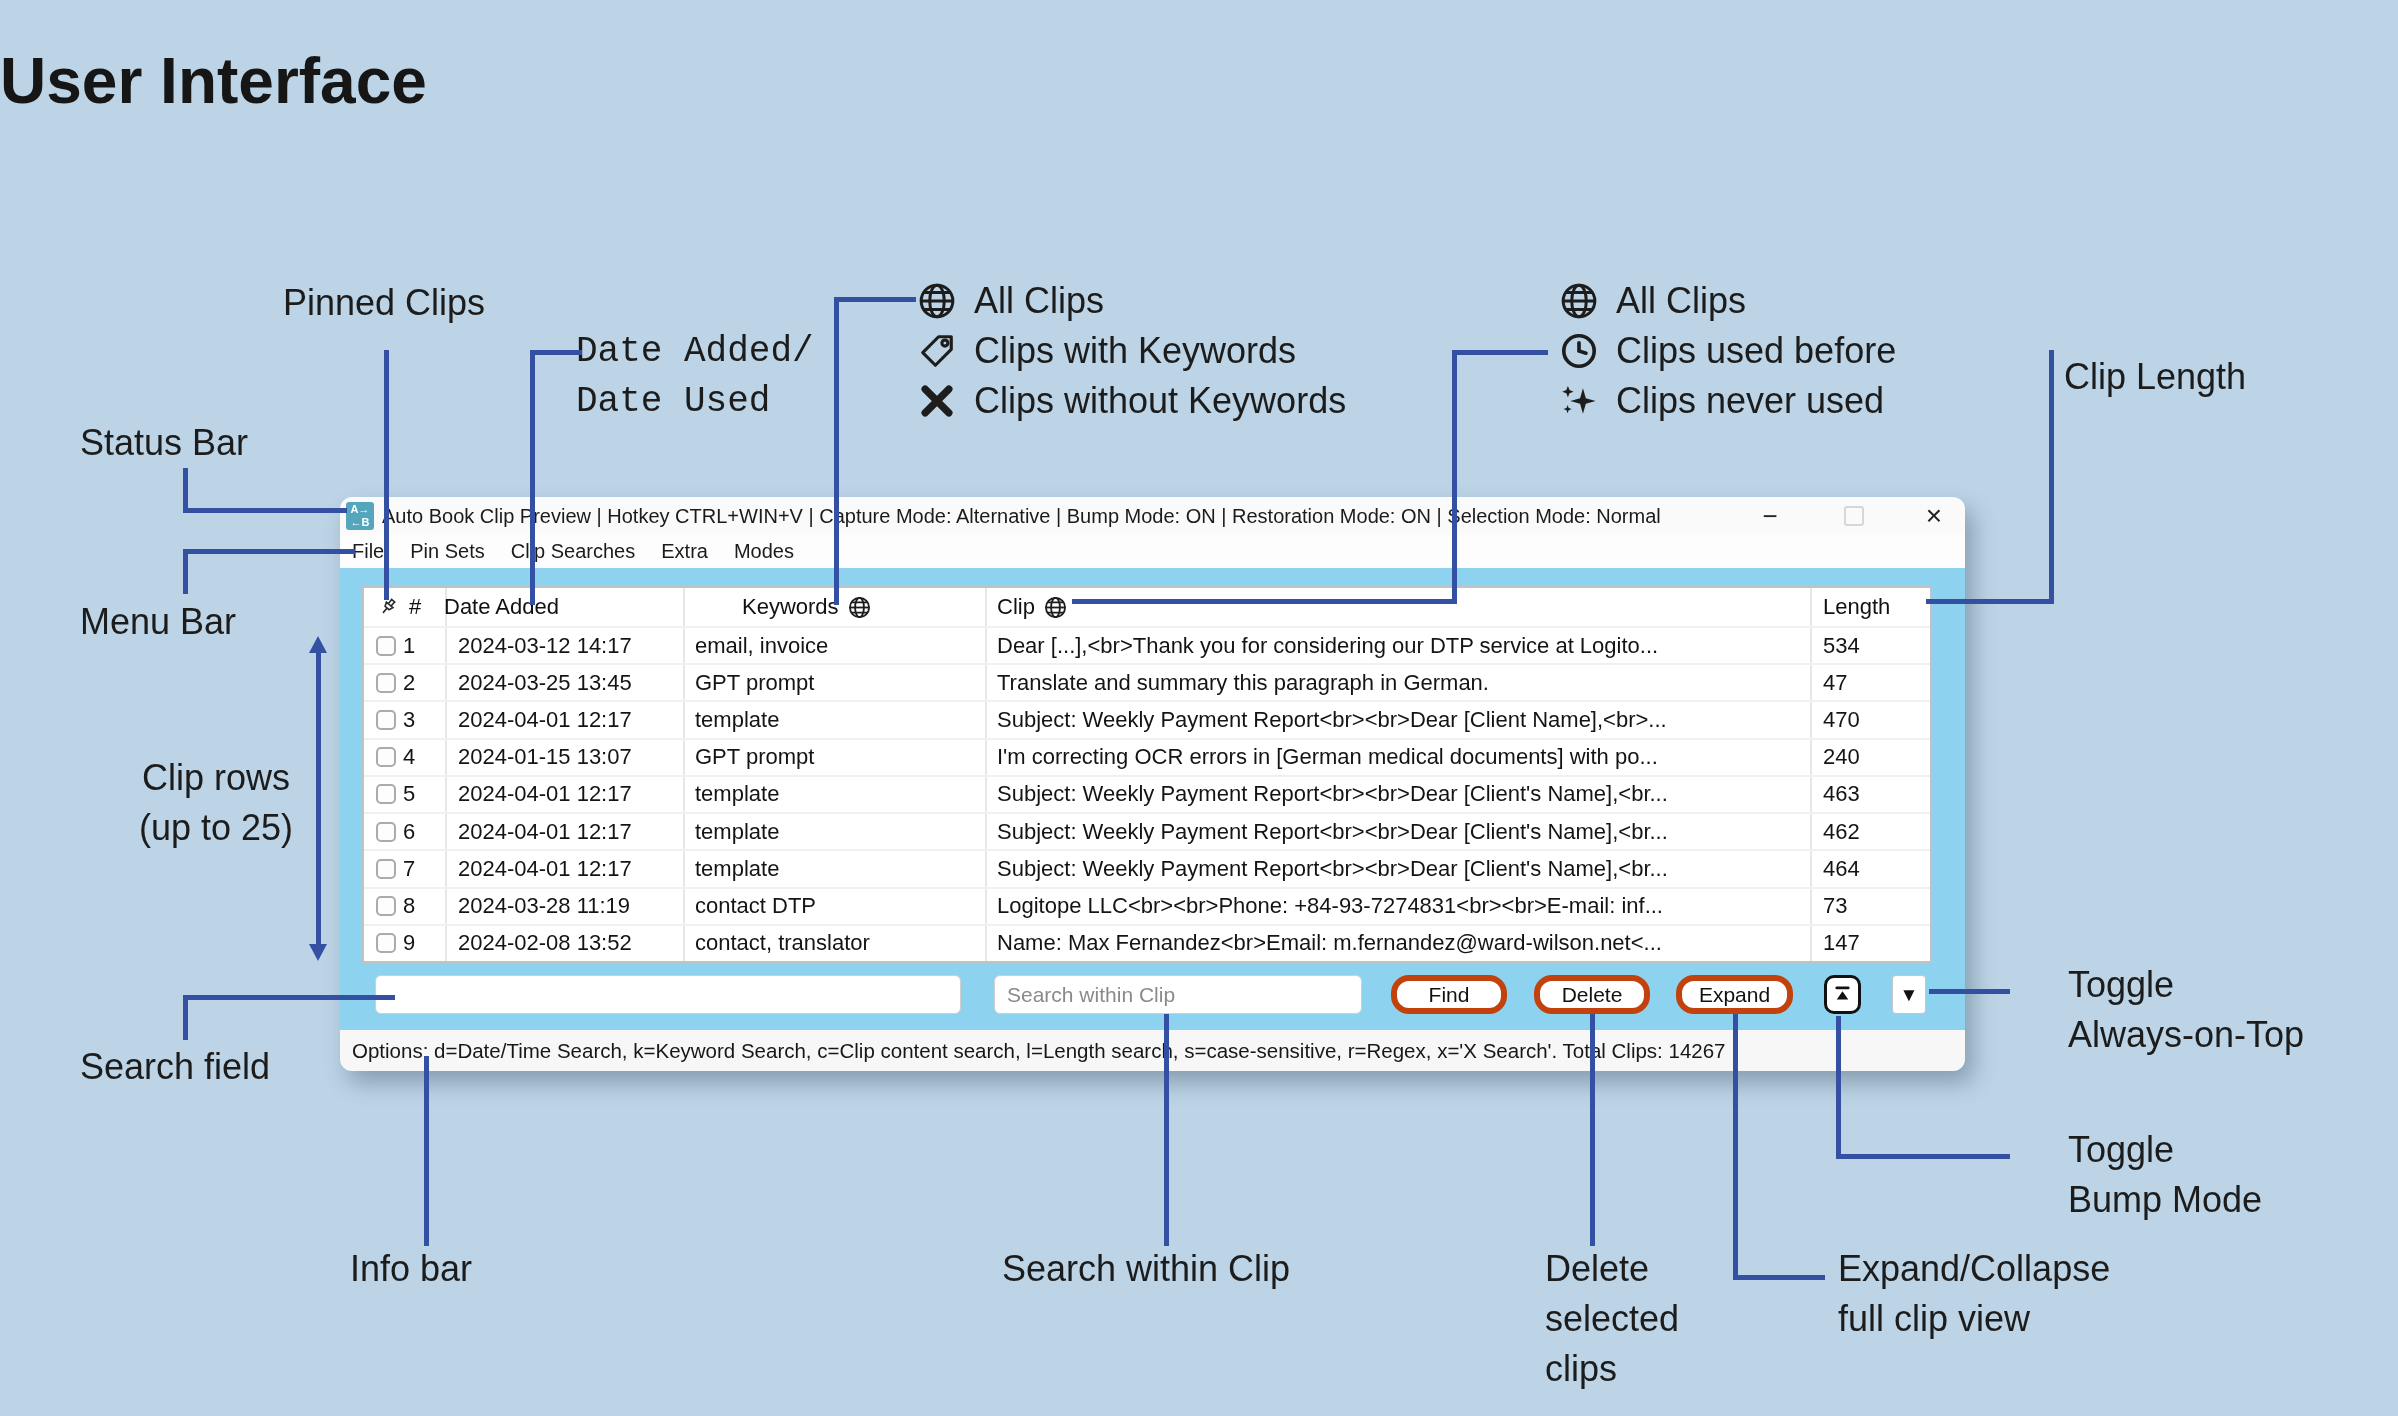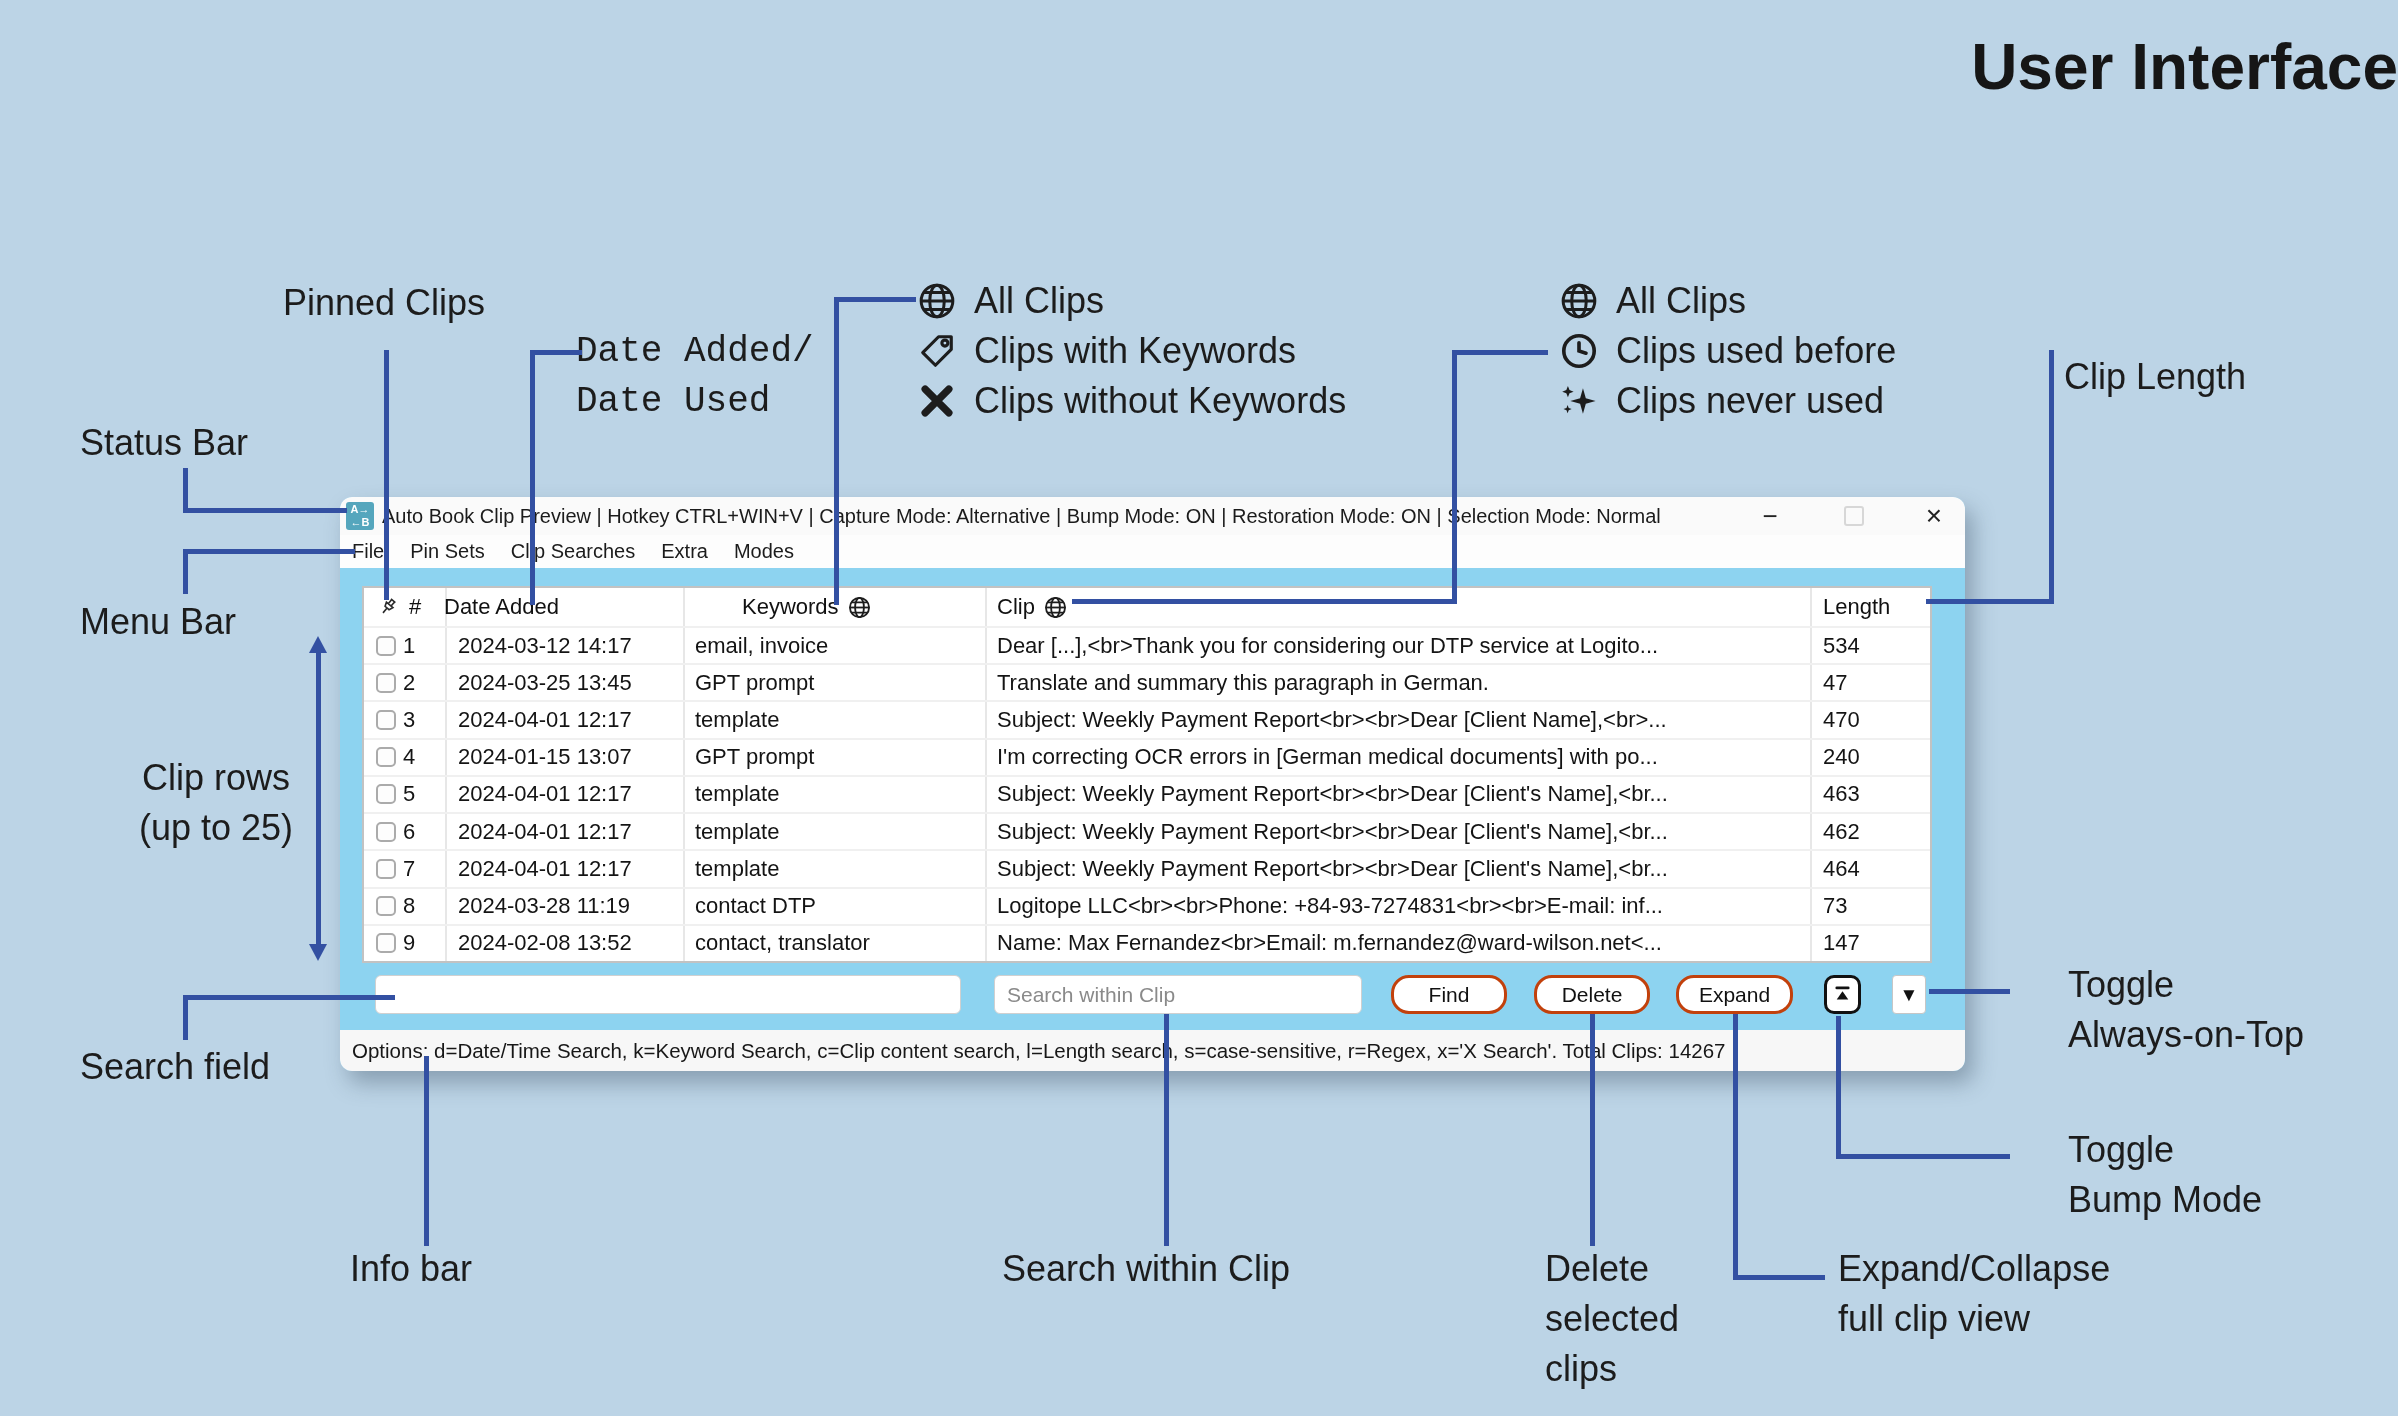--- a/index.html
+++ b/index.html
@@ -1,20 +1,20 @@
 <!DOCTYPE html>
 <html><head>
 <meta charset="utf-8">
 <style>
   html,body{margin:0;padding:0;}
   body{width:2398px;height:1416px;position:relative;overflow:hidden;
        background:#bcd4e6;font-family:"Liberation Sans",sans-serif;color:#1c1c1c;}
 
   
-  .page-title{position:absolute;left:0;top:30px;width:2398px;text-align:right;
+  .page-title{position:absolute;left:0;top:44px;width:2398px;text-align:left;
               font-size:64px;font-weight:700;color:#161616;}
   .ann-label{position:absolute;font-size:36px;line-height:50px;color:#1c1c1c;white-space:pre-line;z-index:4;}
   .center{ text-align:center;}
   .line{position:absolute;background:#3350a2;z-index:6;}
   .tri{position:absolute;width:0;height:0;z-index:6;}
   .tri-up{border-left:9px solid transparent;border-right:9px solid transparent;border-bottom:17px solid #3350a2;}
   .tri-down{border-left:9px solid transparent;border-right:9px solid transparent;border-top:17px solid #3350a2;}
 
   .legend{position:absolute;z-index:4;}
   .legend-row{display:flex;align-items:center;gap:16px;height:50px;}
@@ -56,21 +56,21 @@
   .cell{position:absolute;top:50%;transform:translateY(-50%);font-size:22px;color:#141414;white-space:nowrap;}
   .c-num{left:39px;} .c-date{left:94px;} .c-kw{left:331px;}
   .c-clip{left:633px;max-width:805px;overflow:hidden;} .c-len{left:1459px;}
   .h-pin{left:10px;} .h-date{left:80px;justify-content:flex-end;} .h-kw{left:331px;margin-left:47px;} .h-clip{left:633px;} .h-len{left:1459px;}
 
   .sinput{position:absolute;top:407px;height:39px;background:#fff;border:1px solid #d0d0d0;border-radius:6px;
           font-size:21px;padding:0 12px;box-sizing:border-box;font-family:"Liberation Sans",sans-serif;color:#222;}
   .sinput::placeholder{color:#8a8a8a;}
   .in-find{left:35px;width:586px;}
   .in-within{left:654px;width:368px;}
-  .wbtn2{position:absolute;top:407px;height:39px;background:#fff;border:3px solid #c2410c;border-radius:18px;
+  .wbtn2{position:absolute;top:407px;height:39px;background:#fff;border:6px solid #c2410c;border-radius:18px;
          display:flex;align-items:center;justify-content:center;font-size:21px;color:#111;box-sizing:border-box;}
   .b-find{left:1051px;width:116px;}
   .b-delete{left:1194px;width:116px;}
   .b-expand{left:1336px;width:117px;}
   .b-top{left:1484px;width:37px;border:3px solid #111;border-radius:10px;}
   .b-top svg{width:21px;height:21px;}
   .b-drop{left:1552px;width:34px;border:1px solid #c6c6c6;border-radius:4px;font-size:19px;}
 
   .infobar{position:absolute;left:0;bottom:0;right:0;height:41px;background:#f7f7f7;
            border-radius:0 0 12px 12px;display:flex;align-items:center;padding-left:12px;

